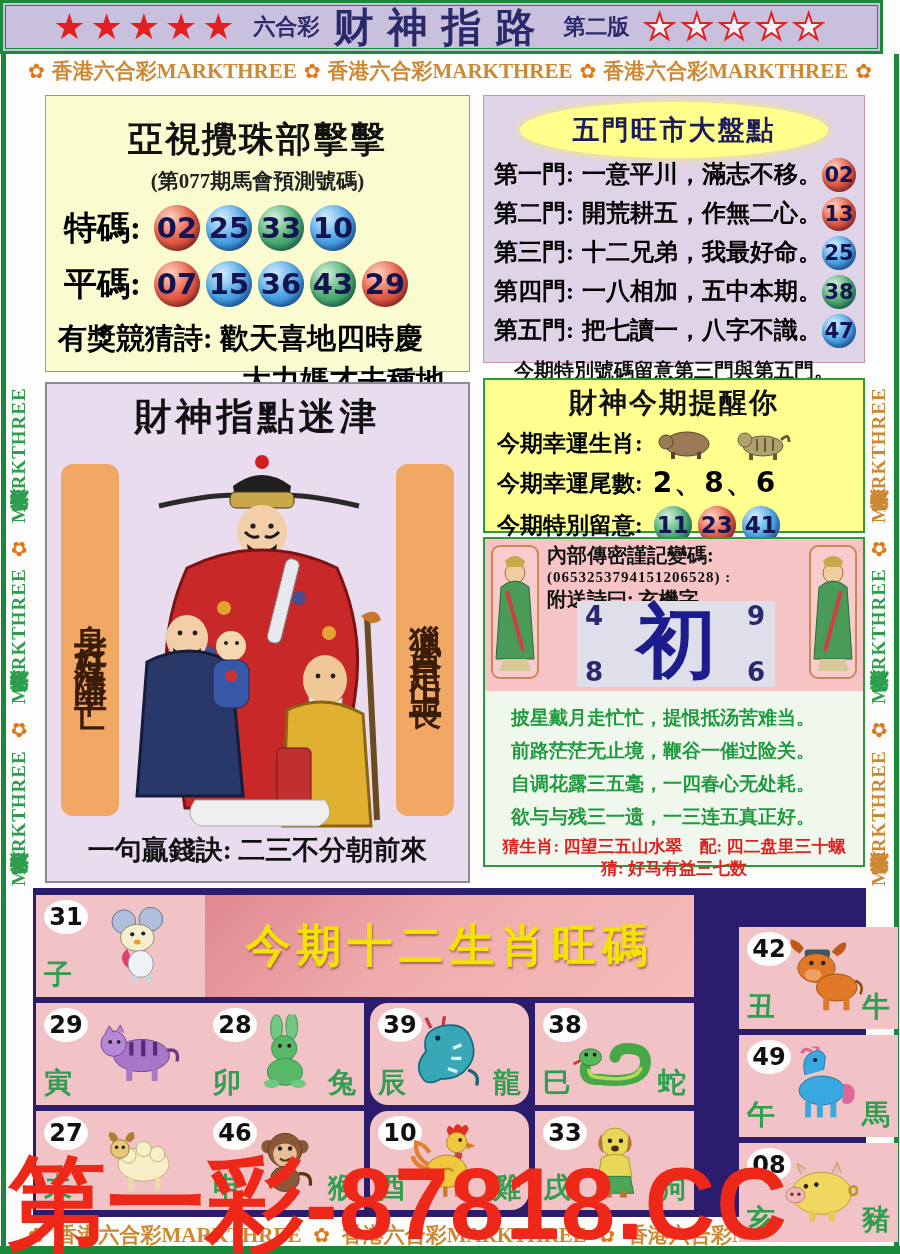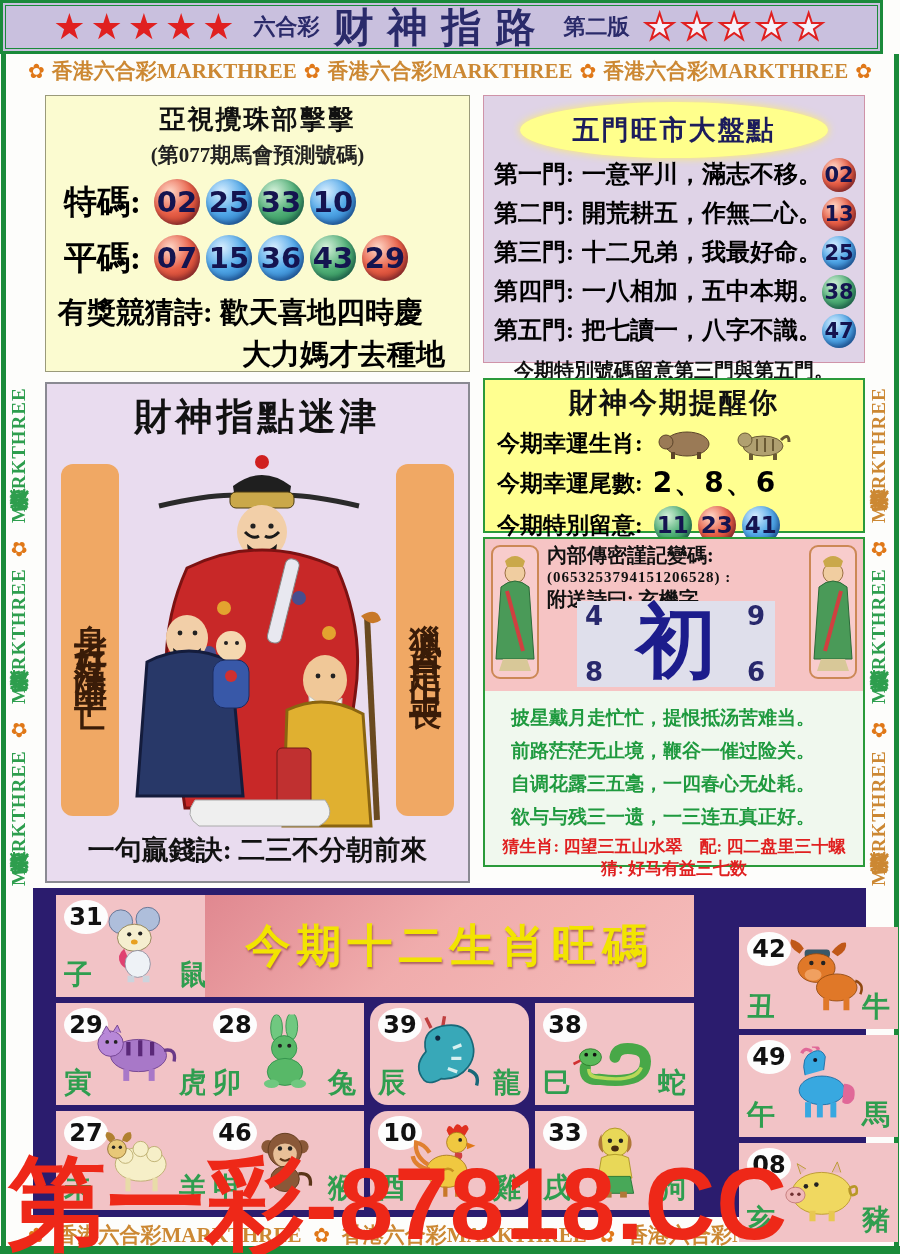--- a/index.html
+++ b/index.html
@@ -29,21 +29,21 @@
         font-weight:bold;color:#141450;font-family:"DejaVu Sans",sans-serif;
         box-shadow:inset -2px -3px 5px rgba(0,0,40,.35);}
   .ball.red{background:radial-gradient(circle at 35% 28%,#ffd8c8,#e86048 48%,#b02818);}
   .ball.blue{background:radial-gradient(circle at 35% 28%,#d8eeff,#52a8e8 48%,#1560b0);}
   .ball.green{background:radial-gradient(circle at 35% 28%,#d8f2dc,#52b078 48%,#188048);}
   .b46{width:46px;height:46px;font-size:29px;margin:0 3px;}
   .b34{width:34px;height:34px;font-size:21px;}
   .b38{width:38px;height:38px;font-size:23px;margin:0 3px;}
   
   .box1{left:45px;top:95px;width:425px;height:277px;background:#fbfbd0;border:1px solid #9a9a7a;}
-  .box1 .t{text-align:center;font-size:26px;font-weight:bold;color:#111;margin-top:6px;letter-spacing:2px;}
+  .box1 .t{text-align:center;font-size:35px;font-weight:bold;color:#111;margin-top:20px;letter-spacing:2px;}
   .box1 .st{text-align:center;font-size:21px;font-weight:bold;color:#222;margin-top:4px;}
   .numrow{display:flex;align-items:center;padding-left:18px;margin-top:10px;}
   .numrow .lbl{font-size:33px;font-weight:bold;margin-right:10px;}
   .box1 .poem1{font-size:29px;font-weight:bold;margin:12px 0 0 12px;}
   .box1 .poem2{font-size:29px;font-weight:bold;margin:2px 0 0 196px;}
   
   .box2{left:45px;top:382px;width:425px;height:501px;background:#e9dcef;border:2px solid #8a8a92;}
   .box2 .t{text-align:center;font-size:37px;font-weight:bold;color:#111;margin-top:8px;letter-spacing:4px;}
   .vbanner{position:absolute;width:58px;height:352px;top:80px;background:#f0a864;border-radius:12px;
            writing-mode:vertical-rl;text-align:center;font-size:33px;font-weight:bold;color:#3a1c08;
@@ -74,21 +74,21 @@
   .b5l3{font-size:20px;font-weight:bold;}
   .chubox{position:absolute;left:92px;top:62px;width:198px;height:86px;background:#dfdfeb;}
   .chu{position:absolute;left:0;top:-6px;width:100%;text-align:center;font-size:80px;font-weight:bold;color:#1c1c8c;line-height:94px;}
   .corner{position:absolute;font-size:26px;font-weight:bold;color:#28286c;font-family:"DejaVu Sans",sans-serif;}
   .poemline{color:#1f9a3f;font-size:19px;font-weight:bold;line-height:33px;white-space:nowrap;}
   .guess{color:#e02020;font-size:17px;font-weight:bold;text-align:center;white-space:nowrap;}
   
   .grid{left:33px;top:888px;width:833px;height:329px;background:#2b1c6e;}
   .cell{position:absolute;width:159px;background:#f2c3c6;}
   .r1{top:7px;height:102px;} .r2{top:115px;height:102px;} .r3{top:223px;height:99px;}
-  .c0{left:23px;} .c1{left:172px;} .c2{left:337px;border-radius:18px;} .c3{left:502px;} .c4{left:706px;margin-top:32px;}
+  .c0{left:3px;padding-left:47px;} .c1{left:172px;} .c2{left:337px;border-radius:18px;} .c3{left:502px;} .c4{left:706px;margin-top:32px;}
   .badge{position:absolute;left:8px;top:5px;width:44px;height:34px;background:#fdfdfd;border-radius:50%;
          display:flex;align-items:center;justify-content:center;font-size:24px;font-weight:bold;color:#111;
          font-family:"DejaVu Sans",sans-serif;}
   .branch{position:absolute;left:8px;bottom:3px;font-size:28px;font-weight:bold;color:#2f9e4f;}
   .aname{position:absolute;right:8px;bottom:3px;font-size:28px;font-weight:bold;color:#2f9e4f;}
   .asvg{position:absolute;left:50%;top:50%;transform:translate(-50%,-52%);}
   .banner1{position:absolute;left:172px;top:7px;width:489px;height:102px;
            background:linear-gradient(135deg,#e08890 0%,#f0acac 45%,#f5bcba 100%);
            display:flex;align-items:center;justify-content:center;}
   .banner1 span{color:#f2e400;font-size:45px;font-weight:bold;letter-spacing:6px;text-shadow:1px 2px 2px rgba(120,40,40,.55);}

